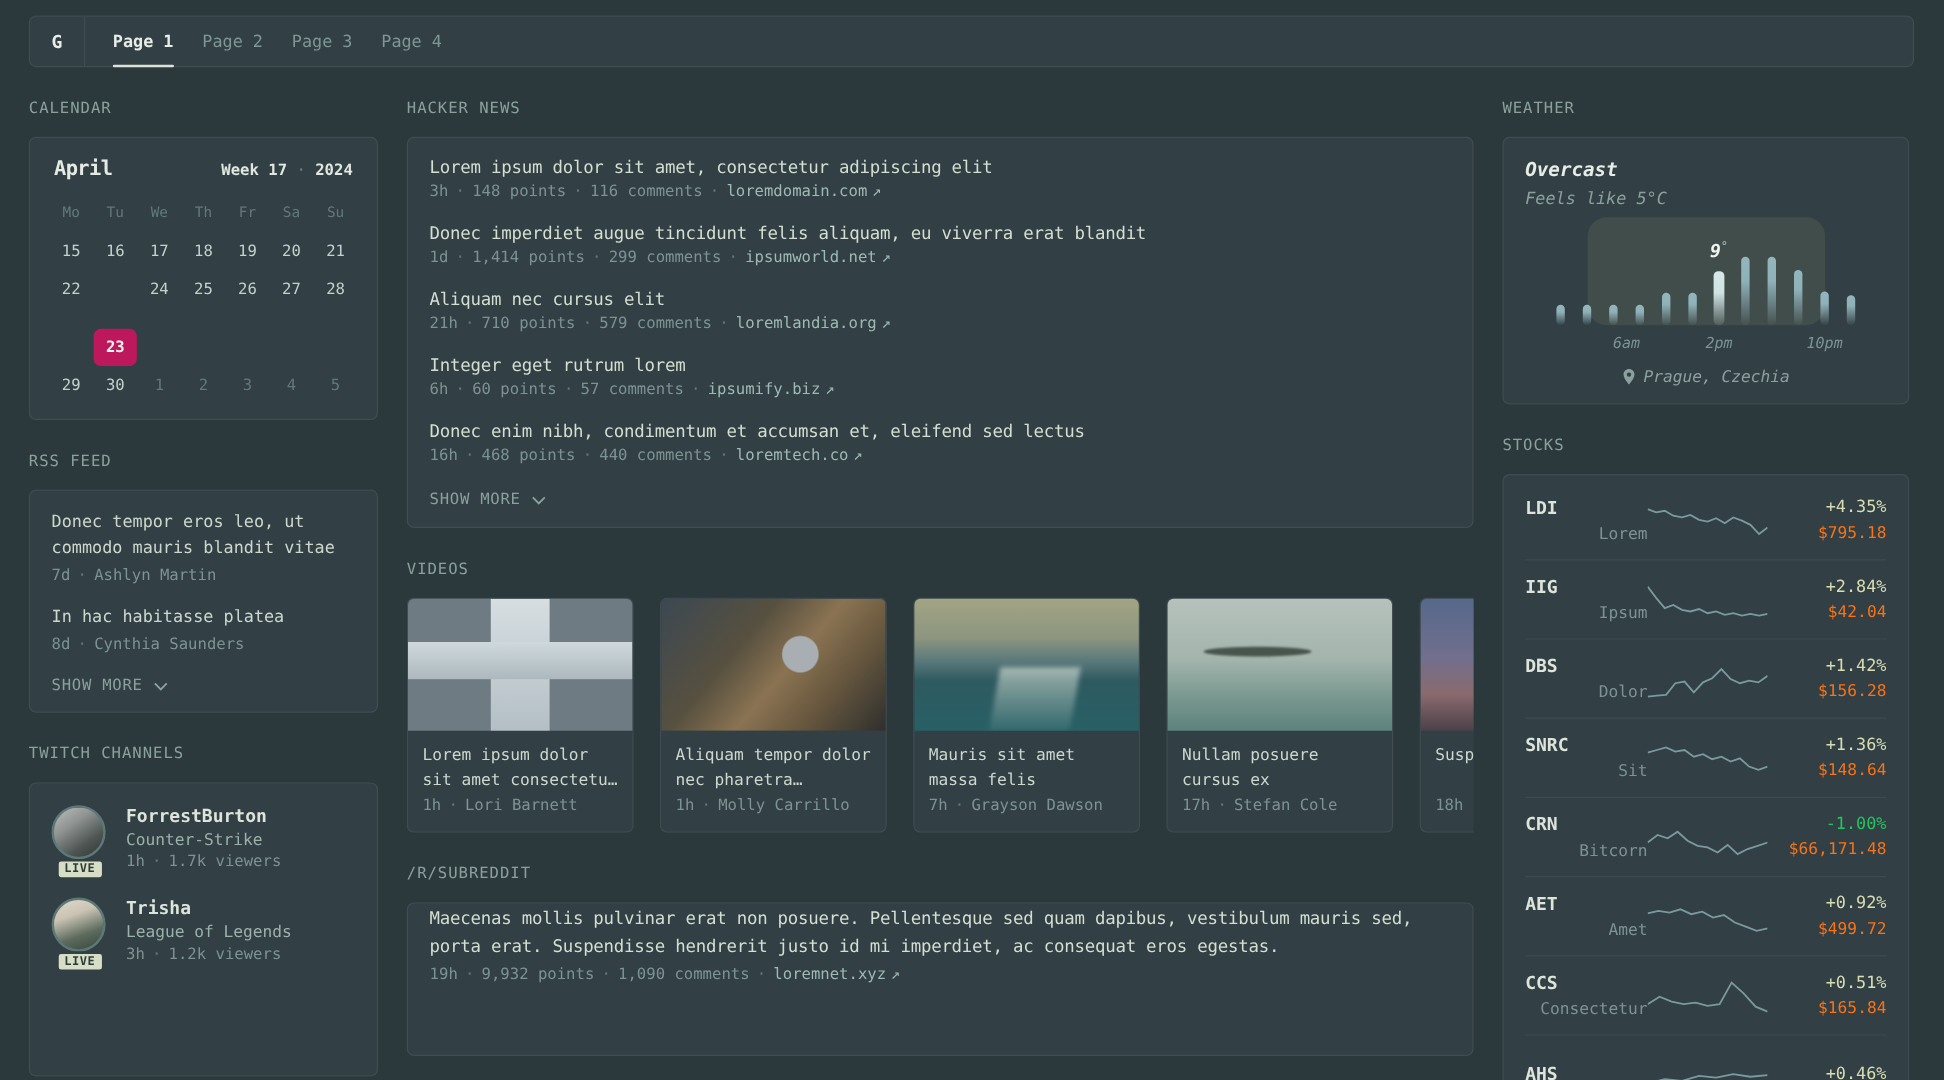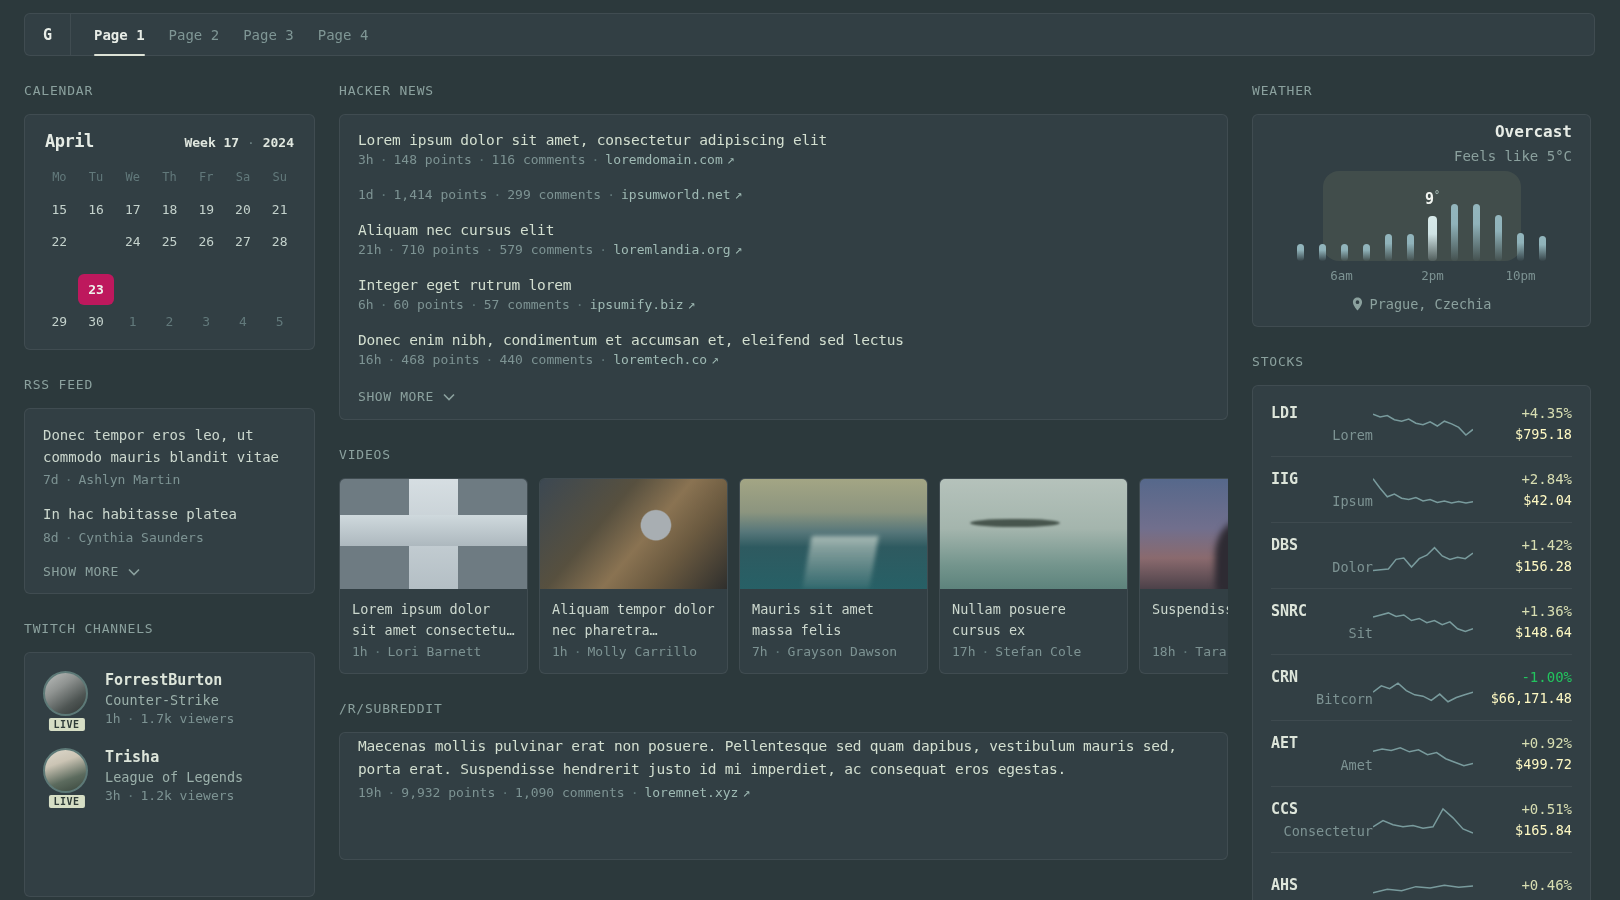--- a/index.html
+++ b/index.html
@@ -91,42 +91,42 @@
   .tw-meta { font-size:13px; color:#7d9393; margin-top:3px; }
 
   
   .hn-card { padding:17px 18px 15px; }
   .hn-item { margin-bottom:20px; }
   .hn-title { font-size:14.5px; color:#d3dfd0; letter-spacing:-0.2px; cursor:pointer; }
   .sr-card { padding:2px 18px 15px; min-height:128px; }
   .sr-title { font-size:14.5px; line-height:1.6; color:#d3dfd0; letter-spacing:-0.2px; cursor:pointer; }
 
   
-  .videos-row { display:flex; gap:11px; overflow:hidden; }
+  .videos-row { display:flex; gap:22px; overflow:hidden; }
   .video-card { width:189px; flex:none; background:#323f44; border:1px solid rgba(255,255,255,0.07); border-radius:6px; cursor:pointer; }
   .thumb { height:110px; border-radius:5px 5px 0 0; position:relative; overflow:hidden; }
   .thumb-towers { background:#6e7b82; }
   .thumb-towers::before { content:""; position:absolute; left:37%; width:26%; top:0; bottom:0; background:linear-gradient(#d6dee2,#b4bfc5); }
   .thumb-towers::after  { content:""; position:absolute; top:33%; height:28%; left:0; right:0; background:linear-gradient(#cfd9dd,#adb8be); }
   .thumb-camera { background:
      radial-gradient(circle at 62% 42%, #a8aeb2 0 11%, rgba(0,0,0,0) 12%),
      linear-gradient(130deg,#3c4852 0%,#57503f 35%,#8a7352 55%,#6b5a40 72%,#2f2f2d 100%); }
   .thumb-sea { background:linear-gradient(to bottom,#a3a584 0%,#8c957f 30%,#57777a 48%,#2e5a60 62%,#276066 100%); }
   .thumb-sea::after { content:""; position:absolute; left:36%; right:28%; top:52%; bottom:0;
      background:linear-gradient(to bottom,rgba(225,233,222,0.6),rgba(180,210,200,0.08)); transform:skewX(-10deg); filter:blur(2px); }
   .thumb-canoe { background:linear-gradient(to bottom,#b5c2bb 0%,#a4b5ad 45%,#74958d 78%,#5d837c 100%); }
   .thumb-canoe::after { content:""; position:absolute; left:16%; top:36%; width:48%; height:8%; background:#47554d; border-radius:50%; filter:blur(1px); }
   .thumb-fog { background:linear-gradient(to bottom,#56688b 0%,#716f8d 45%,#8a6a6e 72%,#4c4149 100%); }
   .thumb-fog::after { content:""; position:absolute; left:40%; top:38%; width:28%; height:70%; background:#2e2b33; border-radius:45% 45% 20% 20%; filter:blur(3px); }
   .video-body { padding:10px 12px 14px; }
   .video-title { font-size:13.5px; line-height:1.55; color:#ccd8ce; height:42px; overflow:hidden; }
   .video-meta { margin-top:3px; }
 
   
-  .wx-card { padding:7px 18px 14px; text-align:right; }
+  .wx-card { padding:17px 18px 14px; text-align:left;font-style:italic; }
   .wx-cond { font-size:16px; font-weight:bold; color:#e7ece6; }
   .wx-feels { font-size:14px; color:#8ba19e; margin-top:7px; }
   .wx-chart { position:relative; width:264px; height:84px; margin:13px auto 0; }
   .wx-day { position:absolute; left:33px; width:198px; top:-6px; bottom:0; background:rgba(219,224,150,0.09); border-radius:16px; }
   .wx-bar { position:absolute; bottom:0; width:7px; border-radius:4px;
      background:linear-gradient(to bottom,#93b6bd 0%,#8fb2b9 35%,rgba(143,178,185,0.04) 100%); }
   .wx-bar.current { width:9px;
      background:linear-gradient(to bottom,#d7e9e9 0%,#cfe3e4 40%,rgba(207,227,228,0.1) 100%); }
   .wx-temp { position:absolute; transform:translateX(-50%); font-size:15px; font-weight:bold; color:#f0f4ef; white-space:nowrap; }
   .wx-temp .deg { font-size:10px; color:#9fb3ae; vertical-align:super; }
@@ -140,21 +140,21 @@
   .stock-row { display:flex; align-items:center; padding:12px 0 13px; border-top:1px solid rgba(255,255,255,0.06); cursor:pointer; }
   .stock-row:first-child { border-top:none; }
   .stock-left { width:102px; flex:none; }
   .stock-sym { font-size:15px; font-weight:bold; color:#dde5da; }
   .stock-name { font-size:13.5px; color:#7d9393; margin-top:5px;text-align:right; }
   .stock-spark { width:100px; height:40px; flex:none; }
   .stock-right { flex:1; text-align:right; }
   .stock-change { font-size:14px; }
   .stock-change.up { color:#d8deb2; }
   .stock-change.down { color:#22c55e; }
-  .stock-price { font-size:13.5px; color:#fef9c3; margin-top:5px; }
+  .stock-price { font-size:13.5px; color:#f97316; margin-top:5px; }
 </style>
 </head>
 <body>
 
 <header class="topbar">
   <div class="logo">G</div>
   <nav class="tabs">
       <div class="tab active">Page 1</div>
       <div class="tab">Page 2</div>
       <div class="tab">Page 3</div>
@@ -254,20 +254,21 @@
 
   <main>
     <h2 class="section-title">HACKER NEWS</h2>
     <div class="card hn-card">
       <div id="hn-list">
           <div class="hn-item">
             <div class="hn-title">Lorem ipsum dolor sit amet, consectetur adipiscing elit</div>
             <div class="meta"><span>3h</span><span class="sep">·</span><span>148 points</span><span class="sep">·</span><span>116 comments</span><span class="sep">·</span><span class="link">loremdomain.com</span><span class="arrow">↗</span></div>
           </div>
           <div class="hn-item">
+            <div class="hn-title">Donec imperdiet augue tincidunt felis aliquam, eu viverra erat blandit</div>
             <div class="meta"><span>1d</span><span class="sep">·</span><span>1,414 points</span><span class="sep">·</span><span>299 comments</span><span class="sep">·</span><span class="link">ipsumworld.net</span><span class="arrow">↗</span></div>
           </div>
           <div class="hn-item">
             <div class="hn-title">Aliquam nec cursus elit</div>
             <div class="meta"><span>21h</span><span class="sep">·</span><span>710 points</span><span class="sep">·</span><span>579 comments</span><span class="sep">·</span><span class="link">loremlandia.org</span><span class="arrow">↗</span></div>
           </div>
           <div class="hn-item">
             <div class="hn-title">Integer eget rutrum lorem</div>
             <div class="meta"><span>6h</span><span class="sep">·</span><span>60 points</span><span class="sep">·</span><span>57 comments</span><span class="sep">·</span><span class="link">ipsumify.biz</span><span class="arrow">↗</span></div>
           </div>
@@ -345,21 +346,21 @@
           <div class="wx-bar" style="height: 27px; left: 117.5px;"></div>
           <div class="wx-bar current" style="height: 45px; left: 138.5px;"></div>
           <div class="wx-bar" style="height: 57px; left: 161.5px;"></div>
           <div class="wx-bar" style="height: 57px; left: 183.5px;"></div>
           <div class="wx-bar" style="height: 46px; left: 205.5px;"></div>
           <div class="wx-bar" style="height: 28px; left: 227.5px;"></div>
           <div class="wx-bar" style="height: 25px; left: 249.5px;"></div>
           <span class="wx-temp" style="left: 143px; bottom: 53px;"><span>9</span><span class="deg">°</span></span>
         </div>
       <div class="wx-hours" id="wx-hours">
-          <span class="wx-hour" style="left: 52px;">6am</span>
+          <span class="wx-hour" style="left: 66px;">6am</span>
           <span class="wx-hour" style="left: 143px;">2pm</span>
           <span class="wx-hour" style="left: 231px;">10pm</span>
         </div>
       <div class="wx-loc">
         <svg width="11" height="14" viewBox="0 0 24 30">
             <path d="M12 1C6.5 1 2 5.5 2 11c0 7.4 10 18 10 18s10-10.6 10-18C22 5.5 17.5 1 12 1zm0 14a4 4 0 1 1 0-8 4 4 0 0 1 0 8z" fill="#8ba19e"></path>
           </svg>
         <span>Prague, Czechia</span>
       </div>
     </div>

